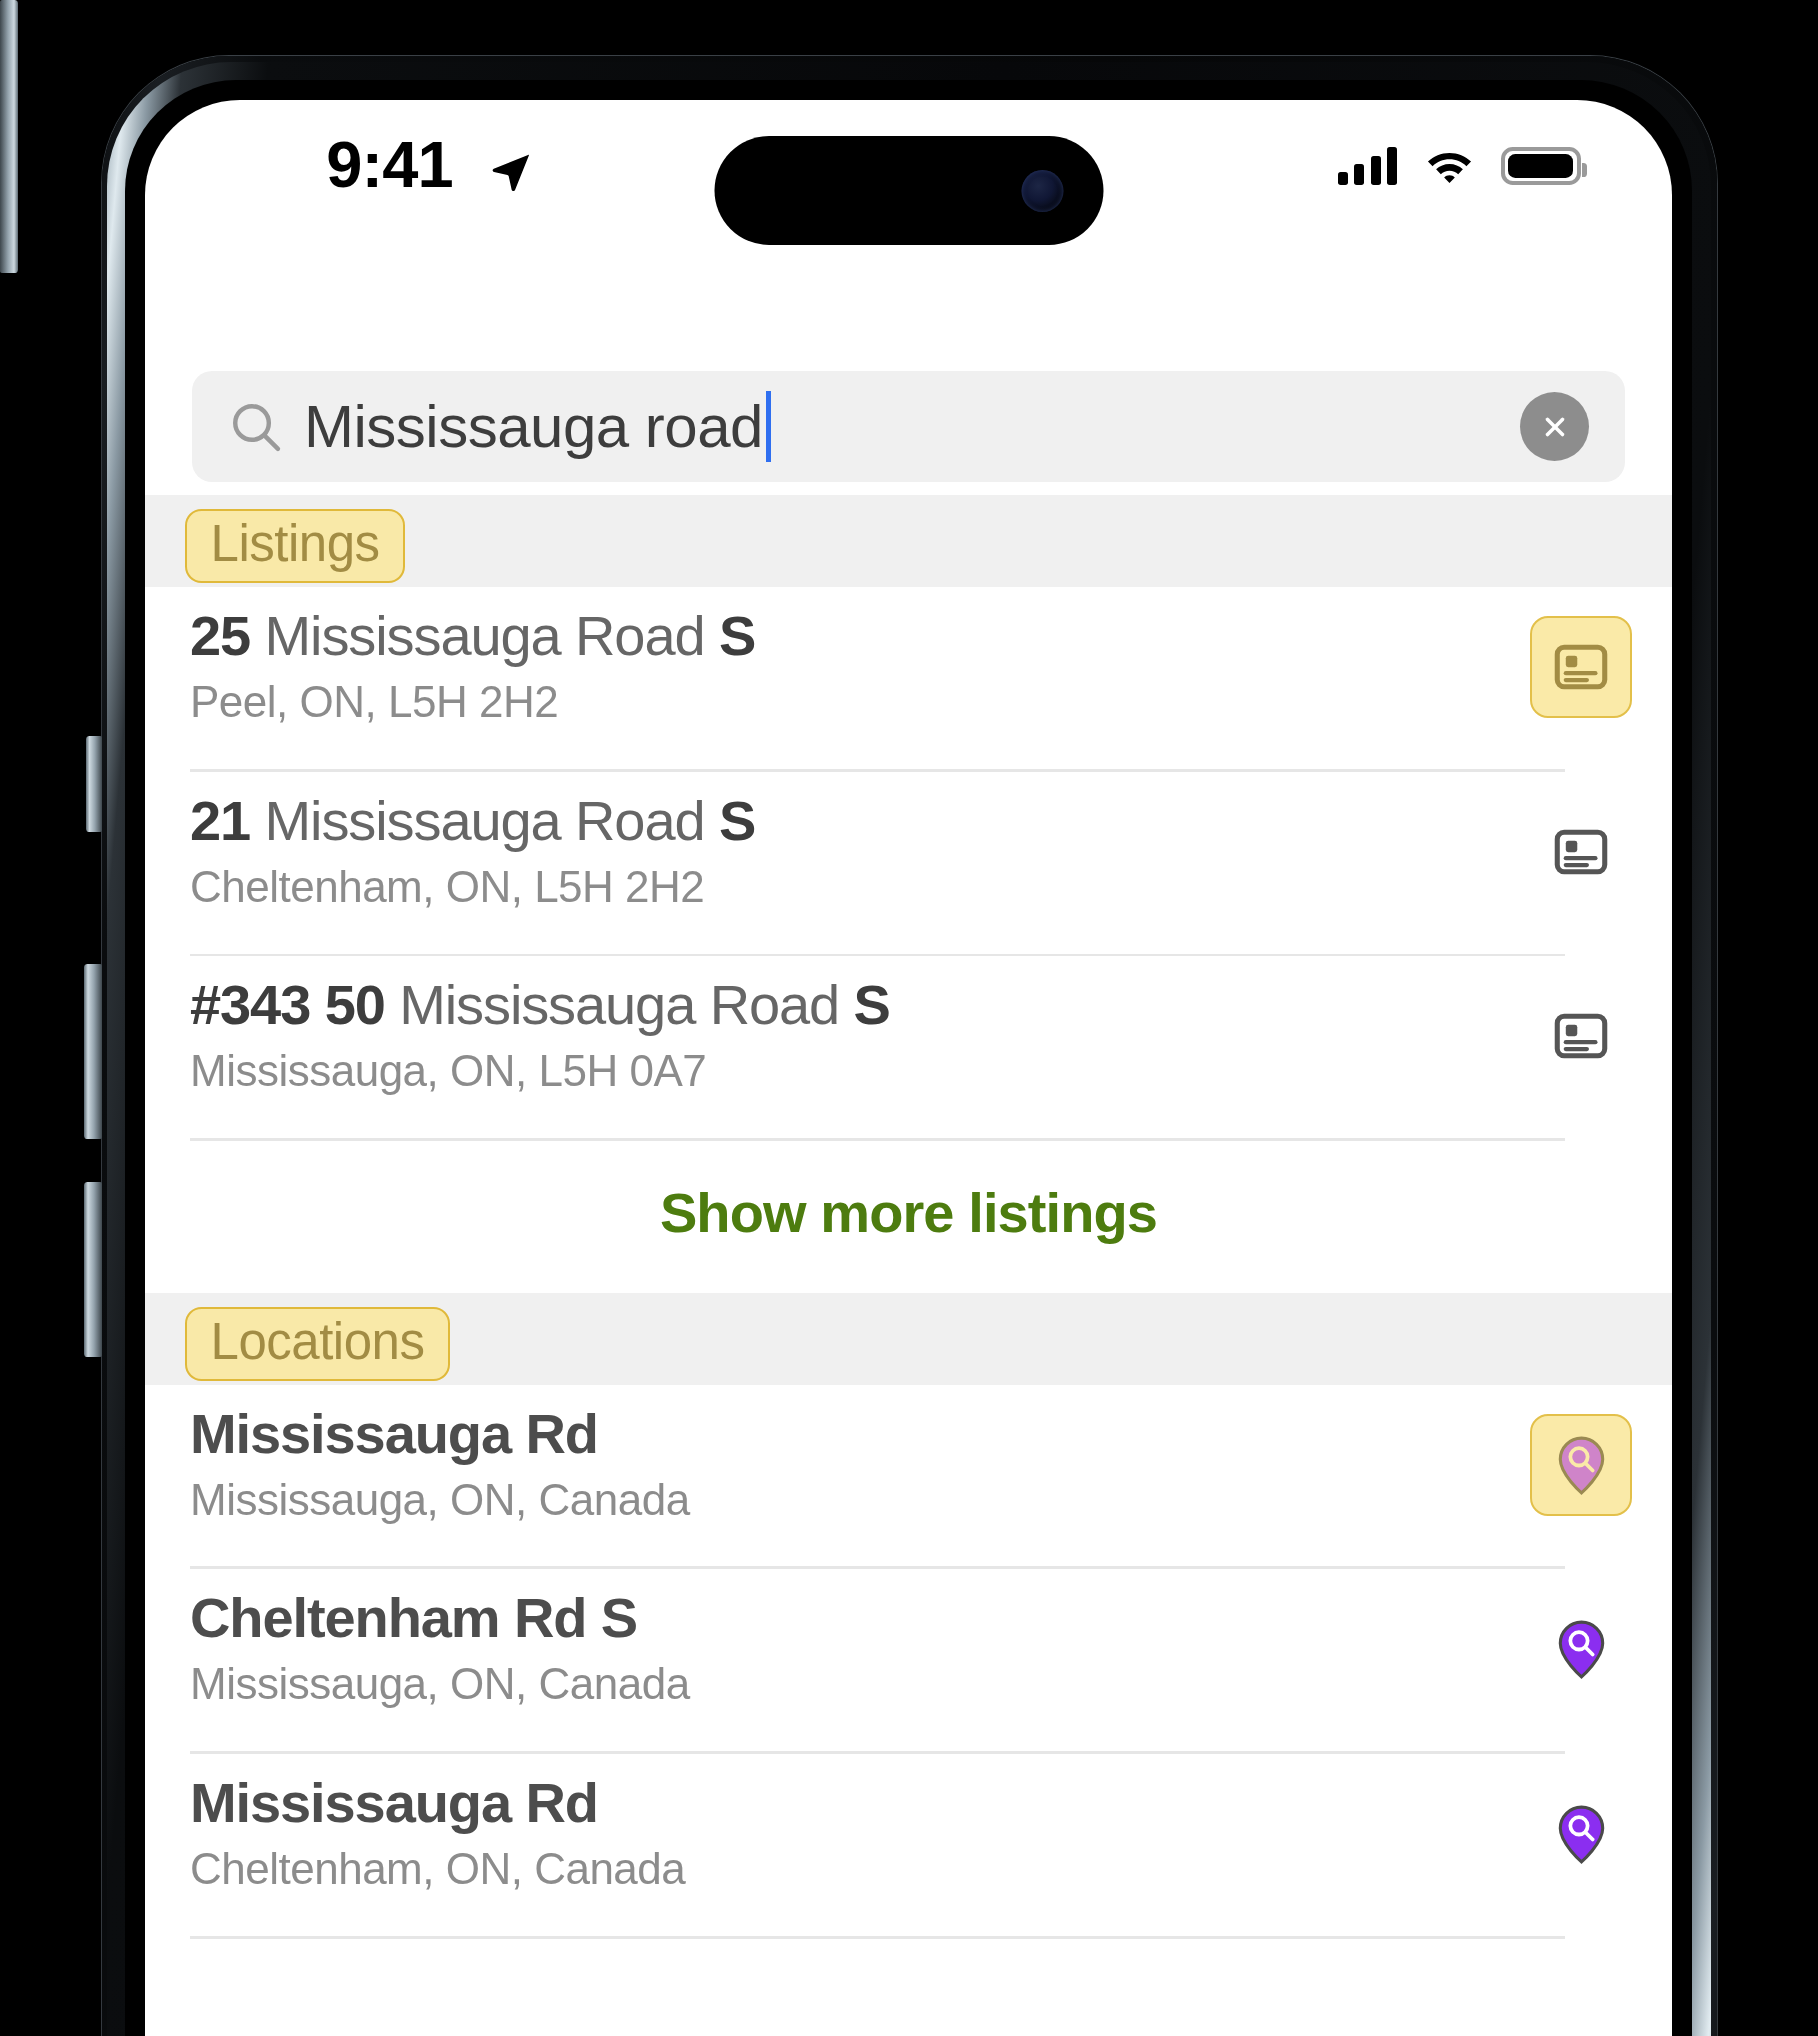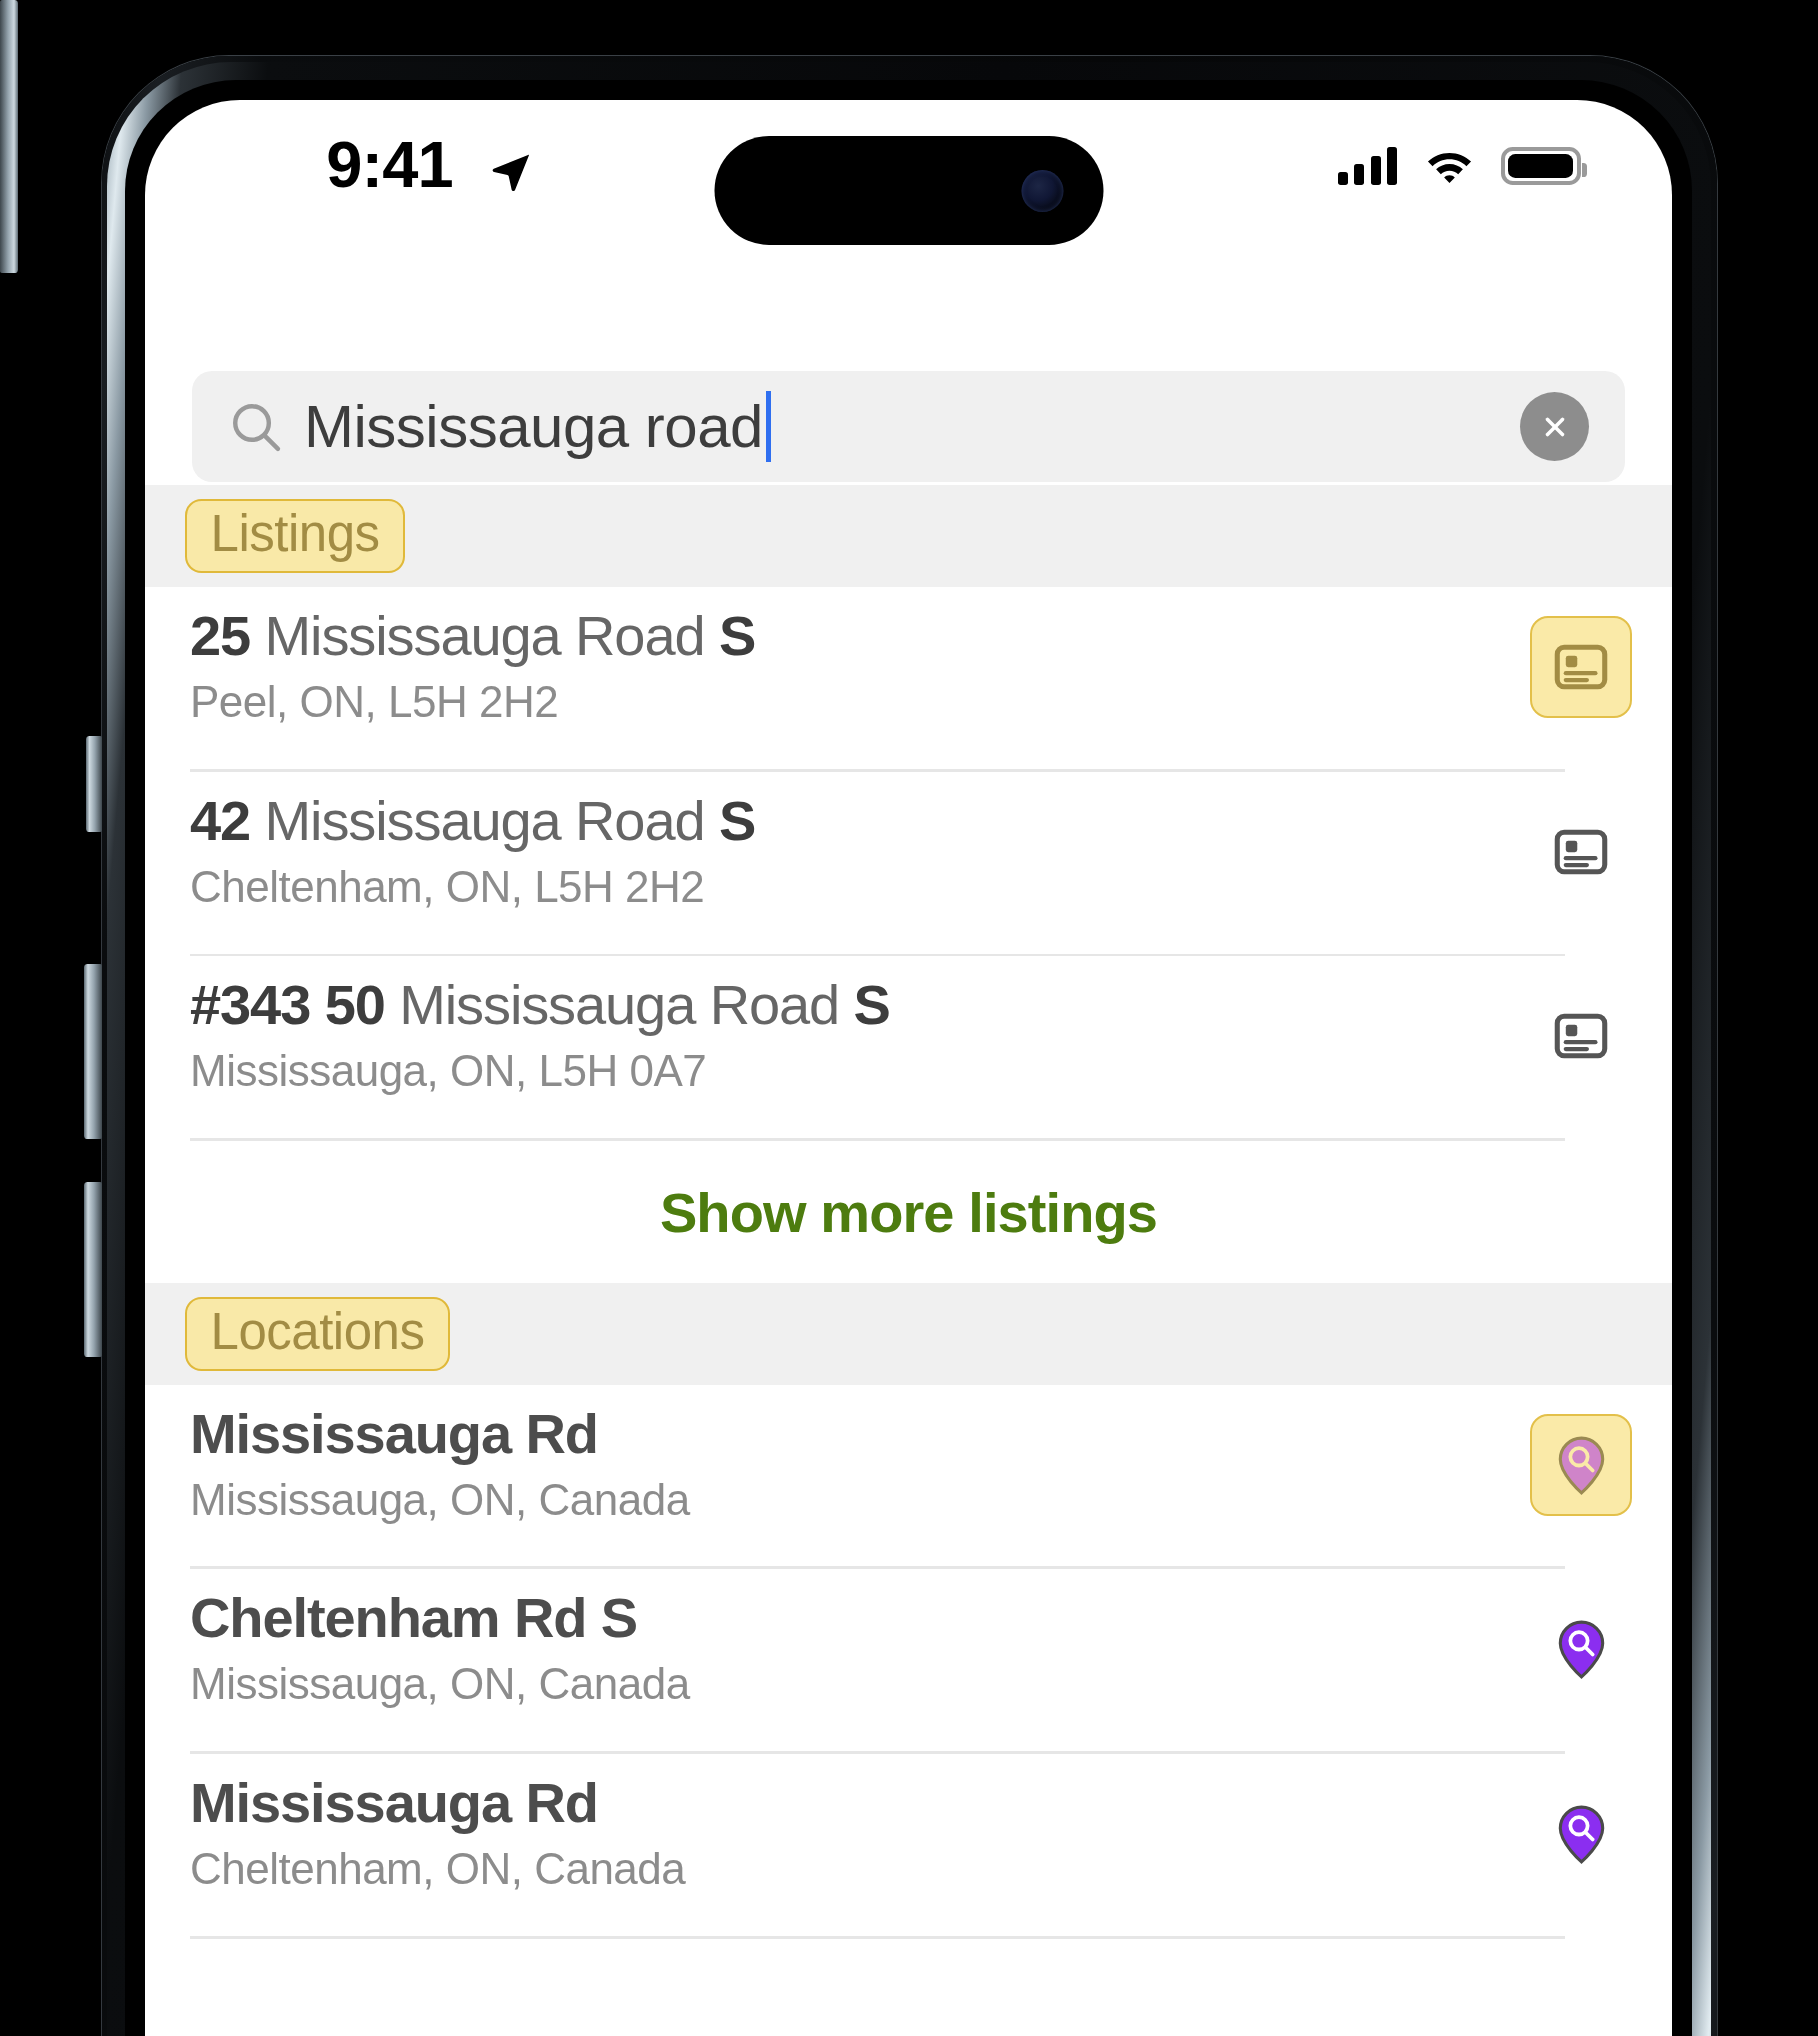--- a/index.html
+++ b/index.html
@@ -224,20 +224,21 @@
   
   .section-header {
     position: absolute;
     left: 0;
     width: 1527px;
     height: 102px;
     background: #f0f0f0;
     display: flex;
     align-items: center;
     padding-left: 40px;
+    margin-top: 10px;
   }
   .section-chip {
     background: #f9e9a8;
     border: 2.7px solid #e0b93a;
     border-radius: 16.4px;
     padding: 7.3px 23.6px 12.7px 23.6px;
     font-size: 51px;
     color: #a28c44;
     letter-spacing: -0.5px;
     line-height: 1.0;
@@ -395,21 +396,21 @@
         <rect x="6.3" y="7.8" width="4.3" height="4.3" rx="0.9" fill="#a28c44"></rect>
         <line x1="6.3" y1="14.3" x2="17.4" y2="14.3" stroke="#a28c44" stroke-width="1.6" stroke-linecap="round"></line>
         <line x1="6.3" y1="16.9" x2="14.2" y2="16.9" stroke="#a28c44" stroke-width="1.6" stroke-linecap="round"></line>
       </svg>
     </div>
   </div>
   <div class="row-divider" style="top:669px"></div>
 
   <div class="result-row" style="top:672px">
     <div class="row-text">
-      <div class="row-title"><b>42</b><span> Mississauga Road </span><b>S</b></div>
+      <div class="row-title"><b>21</b><span> Mississauga Road </span><b>S</b></div>
       <div class="row-sub">Cheltenham, ON, L5H 2H2</div>
     </div>
     <div class="row-icon">
       <svg width="64" height="64" viewBox="0 0 24 24">
         <rect x="3.1" y="4.6" width="17.8" height="14.8" rx="2.6" fill="none" stroke="#555555" stroke-width="1.9"></rect>
         <rect x="6.3" y="7.8" width="4.3" height="4.3" rx="0.9" fill="#555555"></rect>
         <line x1="6.3" y1="14.3" x2="17.4" y2="14.3" stroke="#555555" stroke-width="1.6" stroke-linecap="round"></line>
         <line x1="6.3" y1="16.9" x2="14.2" y2="16.9" stroke="#555555" stroke-width="1.6" stroke-linecap="round"></line>
       </svg>
     </div>

